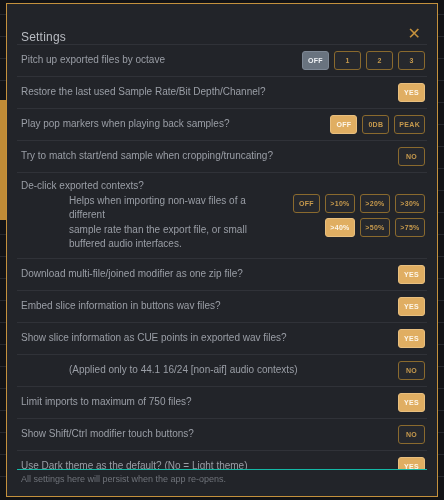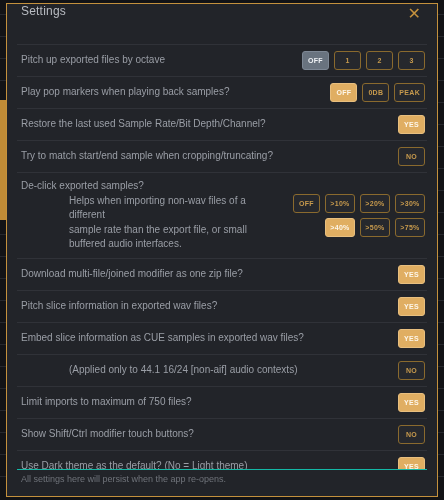--- a/index.html
+++ b/index.html
@@ -42,21 +42,21 @@
     border: 1px solid #c4913d;
     display: flex;
     flex-direction: column;
     overflow: hidden;
   }
 
   .modal-header {
     height: 40px;
     flex: 0 0 40px;
     display: flex;
-    align-items: flex-start;
+    align-items: flex-end;
     justify-content: space-between;
     padding: 0 12px 0 14px;
   }
   .modal-title {
     font-size: 12px;
     color: #b9bcc2;
     letter-spacing: 0.2px;
   }
   .close-icon {
     font-size: 16px;
@@ -181,65 +181,65 @@
       <div class="settings-row">
         <div class="row-label"><span>Pitch up exported files by octave</span></div>
         <div class="row-controls">
           <div class="opt-btn selected-slate">OFF</div>
           <div class="opt-btn">1</div>
           <div class="opt-btn">2</div>
           <div class="opt-btn">3</div>
         </div>
       </div>
       <div class="settings-row">
+        <div class="row-label"><span>Restore the last used Sample Rate/Bit Depth/Channel?</span></div>
+        <div class="row-controls">
+          <div class="opt-btn selected-gold">YES</div>
+        </div>
+      </div>
+      <div class="settings-row">
         <div class="row-label"><span>Play pop markers when playing back samples?</span></div>
         <div class="row-controls">
           <div class="opt-btn selected-gold">OFF</div>
           <div class="opt-btn">0DB</div>
           <div class="opt-btn wide">PEAK</div>
         </div>
       </div>
       <div class="settings-row">
-        <div class="row-label"><span>Restore the last used Sample Rate/Bit Depth/Channel?</span></div>
-        <div class="row-controls">
-          <div class="opt-btn selected-gold">YES</div>
-        </div>
-      </div>
-      <div class="settings-row">
         <div class="row-label"><span>Try to match start/end sample when cropping/truncating?</span></div>
         <div class="row-controls">
           <div class="opt-btn">NO</div>
         </div>
       </div>
       <div class="settings-row">
-        <div class="row-label"><span>De-click exported samples?</span><span class="sub">Helps when importing non-wav files of a different</span><span class="sub">sample rate than the export file, or small buffered audio interfaces.</span></div>
+        <div class="row-label"><span>De-click exported contexts?</span><span class="sub">Helps when importing non-wav files of a different</span><span class="sub">sample rate than the export file, or small buffered audio interfaces.</span></div>
         <div class="row-controls">
           <div class="opt-btn">OFF</div>
           <div class="opt-btn wide">&gt;10%</div>
           <div class="opt-btn wide">&gt;20%</div>
           <div class="opt-btn wide">&gt;30%</div>
           <div class="opt-btn selected-gold wide">&gt;40%</div>
           <div class="opt-btn wide">&gt;50%</div>
           <div class="opt-btn wide">&gt;75%</div>
         </div>
       </div>
       <div class="settings-row">
         <div class="row-label"><span>Download multi-file/joined modifier as one zip file?</span></div>
         <div class="row-controls">
           <div class="opt-btn selected-gold">YES</div>
         </div>
       </div>
       <div class="settings-row">
-        <div class="row-label"><span>Pitch slice information in exported wav files?</span></div>
-        <div class="row-controls">
-          <div class="opt-btn selected-gold">YES</div>
-        </div>
-      </div>
-      <div class="settings-row">
-        <div class="row-label"><span>Embed slice information as CUE samples in exported wav files?</span></div>
+        <div class="row-label"><span>Embed slice information in buttons wav files?</span></div>
+        <div class="row-controls">
+          <div class="opt-btn selected-gold">YES</div>
+        </div>
+      </div>
+      <div class="settings-row">
+        <div class="row-label"><span>Show slice information as CUE points in exported wav files?</span></div>
         <div class="row-controls">
           <div class="opt-btn selected-gold">YES</div>
         </div>
       </div>
       <div class="settings-row">
         <div class="row-label"><span class="sub">(Applied only to 44.1 16/24 [non-aif] audio contexts)</span></div>
         <div class="row-controls">
           <div class="opt-btn">NO</div>
         </div>
       </div>

